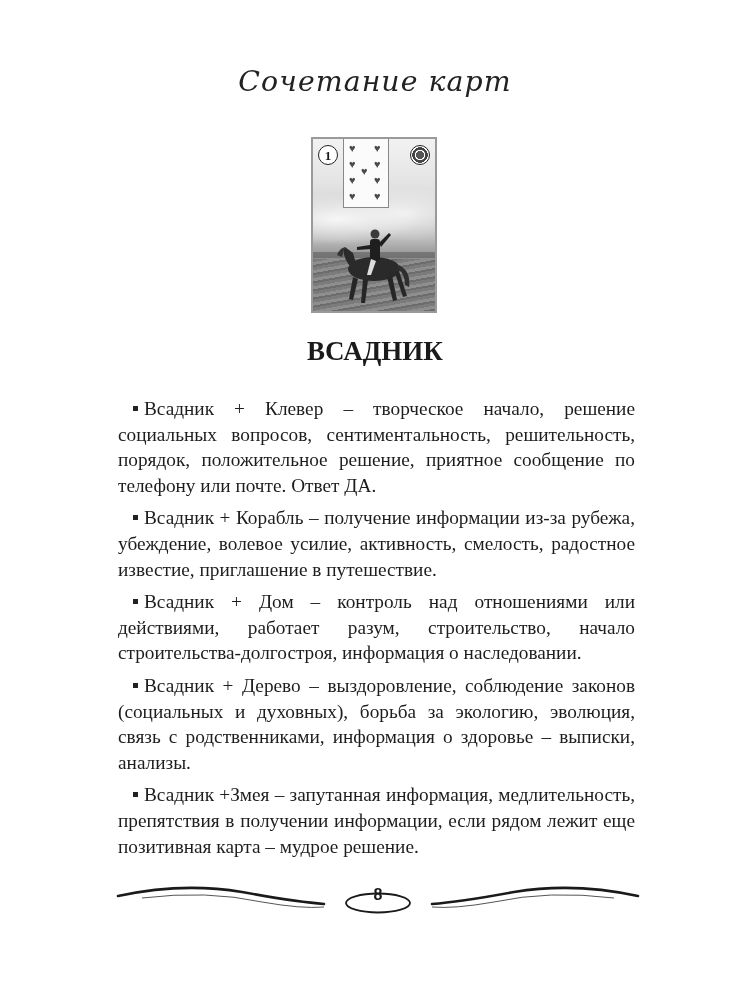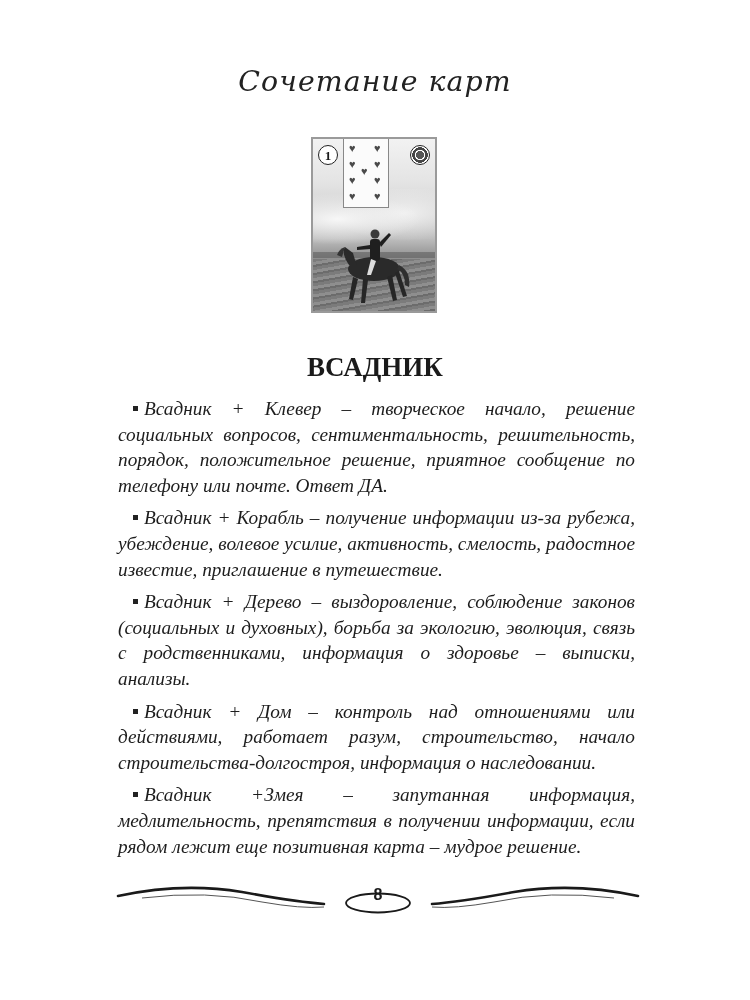--- a/index.html
+++ b/index.html
@@ -29,28 +29,28 @@
     position: absolute; right: 5px; top: 6px; width: 18px; height: 18px; border-radius: 50%;
     border: 1.5px solid #222; background: radial-gradient(circle, #555 0 30%, #fff 31% 40%, #444 41% 60%, #fff 61%);
   }
   .card .pip-panel {
     position: absolute; left: 30px; top: 0; width: 46px; height: 69px;
     background: #fbfbfb; border: 1.5px solid #888; border-top: none; box-sizing: border-box;
   }
   .pip { position:absolute; font-size: 11px; color:#4a4a4a; line-height:1; }
   .rider { position:absolute; left: 14px; top: 78px; width: 90px; height: 95px; }
   .main-heading {
-    position: absolute; left: 0; right: 0; top: 352px; text-align: center;
+    position: absolute; left: 0; right: 0; top: 336px; text-align: center;
     font-family: "Liberation Serif", serif; font-weight: bold; font-size: 27px; color: #1a1a1a;
   }
   .body-text {
     position: absolute; left: 118px; width: 517px; top: 396px;
     font-family: "Liberation Serif", serif; font-size: 19.3px; line-height: 25.6px; color: #1d1d1d;
   }
-  .body-text p { margin: 0 0 7px 0; text-indent: 15px; text-align: justify; text-align-last: left; font-style: italic; }
+  .body-text p { margin: 0 0 7px 0; text-indent: 15px; text-align: justify; text-align-last: left; }
   .bullet { display:inline-block; width:5px; height:5px; background:#222; vertical-align: middle; margin-right: 6px; position: relative; top:-2px; }
   .footer { position:absolute; left: 112px; top: 876px; width: 532px; height: 44px; }
   .page-number {
     position:absolute; left: 50%; top: 10px; transform: translateX(-50%);
     font-family: "Liberation Sans", sans-serif; font-weight: bold; font-size: 16px; color:#1a1a1a;
   }
 </style>
 </head>
 <body>
 
@@ -90,22 +90,22 @@
       <path d="M52 26 L62 16 L64 18 L54 30 Z" fill="#1f1f1f"></path>
       <path d="M43 28 L30 30 L30 33 L44 32 Z" fill="#1f1f1f"></path>
     </svg>
   </div>
 
   <div class="main-heading">ВСАДНИК</div>
 
   <div class="body-text">
     <p><span class="bullet"></span><span>Всадник + Клевер – творческое начало, решение социальных вопросов, сентиментальность, решительность, порядок, положительное решение, приятное сообщение по телефону или почте. Ответ ДА.</span></p>
     <p><span class="bullet"></span><span>Всадник + Корабль – получение информации из-за рубежа, убеждение, волевое усилие, активность, смелость, радостное известие, приглашение в путешествие.</span></p>
+    <p><span class="bullet"></span><span>Всадник + Дом – контроль над отношениями или действиями, работает разум, строительство, начало строительства-долгостроя, информация о наследовании.</span></p>
     <p><span class="bullet"></span><span>Всадник + Дерево – выздоровление, соблюдение законов (социальных и духовных), борьба за экологию, эволюция, связь с родственниками, информация о здоровье – выписки, анализы.</span></p>
-    <p><span class="bullet"></span><span>Всадник + Дом – контроль над отношениями или действиями, работает разум, строительство, начало строительства-долгостроя, информация о наследовании.</span></p>
     <p><span class="bullet"></span><span>Всадник +Змея – запутанная информация, медлительность, препятствия в получении информации, если рядом лежит еще позитивная карта – мудрое решение.</span></p>
   </div>
 
   <div class="footer">
     <svg width="532" height="44" viewBox="0 0 532 44" style="position:absolute;left:0;top:0;">
       <path d="M6 20 Q70 6 130 16 Q185 26 212 28" stroke="#1a1a1a" stroke-width="2.6" fill="none" stroke-linecap="round"></path>
       <path d="M30 22 Q95 14 150 26 Q190 33 212 31" stroke="#555" stroke-width="1" fill="none"></path>
       <path d="M526 20 Q462 6 402 16 Q347 26 320 28" stroke="#1a1a1a" stroke-width="2.6" fill="none" stroke-linecap="round"></path>
       <path d="M502 22 Q437 14 382 26 Q342 33 320 31" stroke="#555" stroke-width="1" fill="none"></path>
       <ellipse cx="266" cy="27" rx="32" ry="9.5" stroke="#1a1a1a" stroke-width="1.8" fill="#fff"></ellipse>

